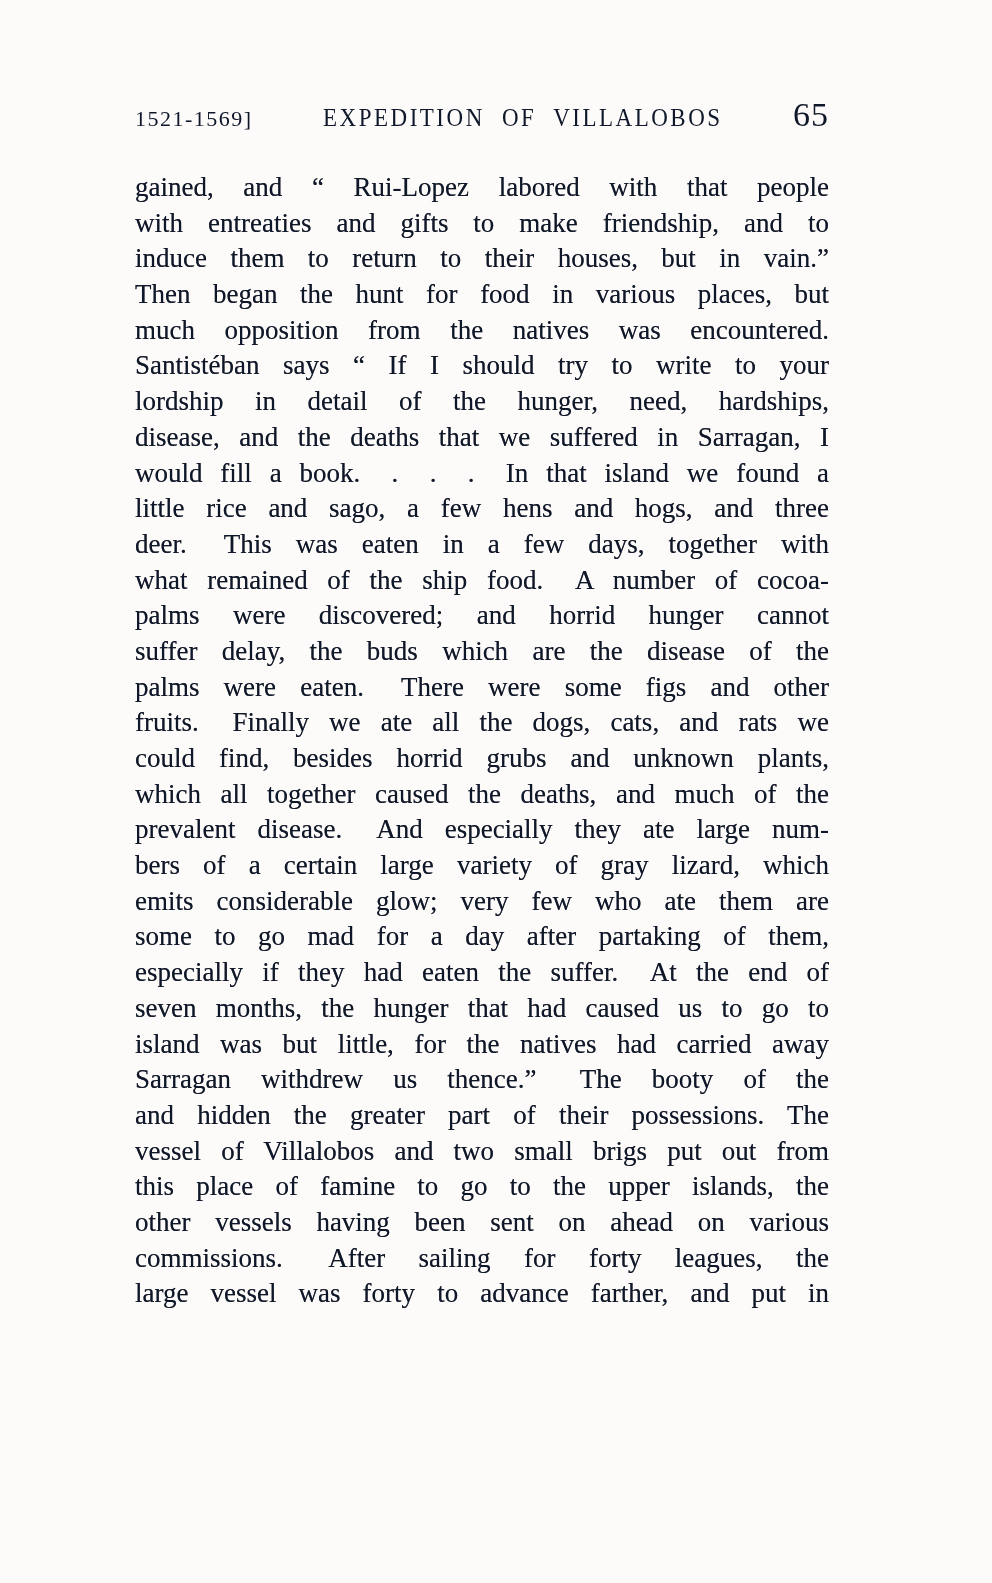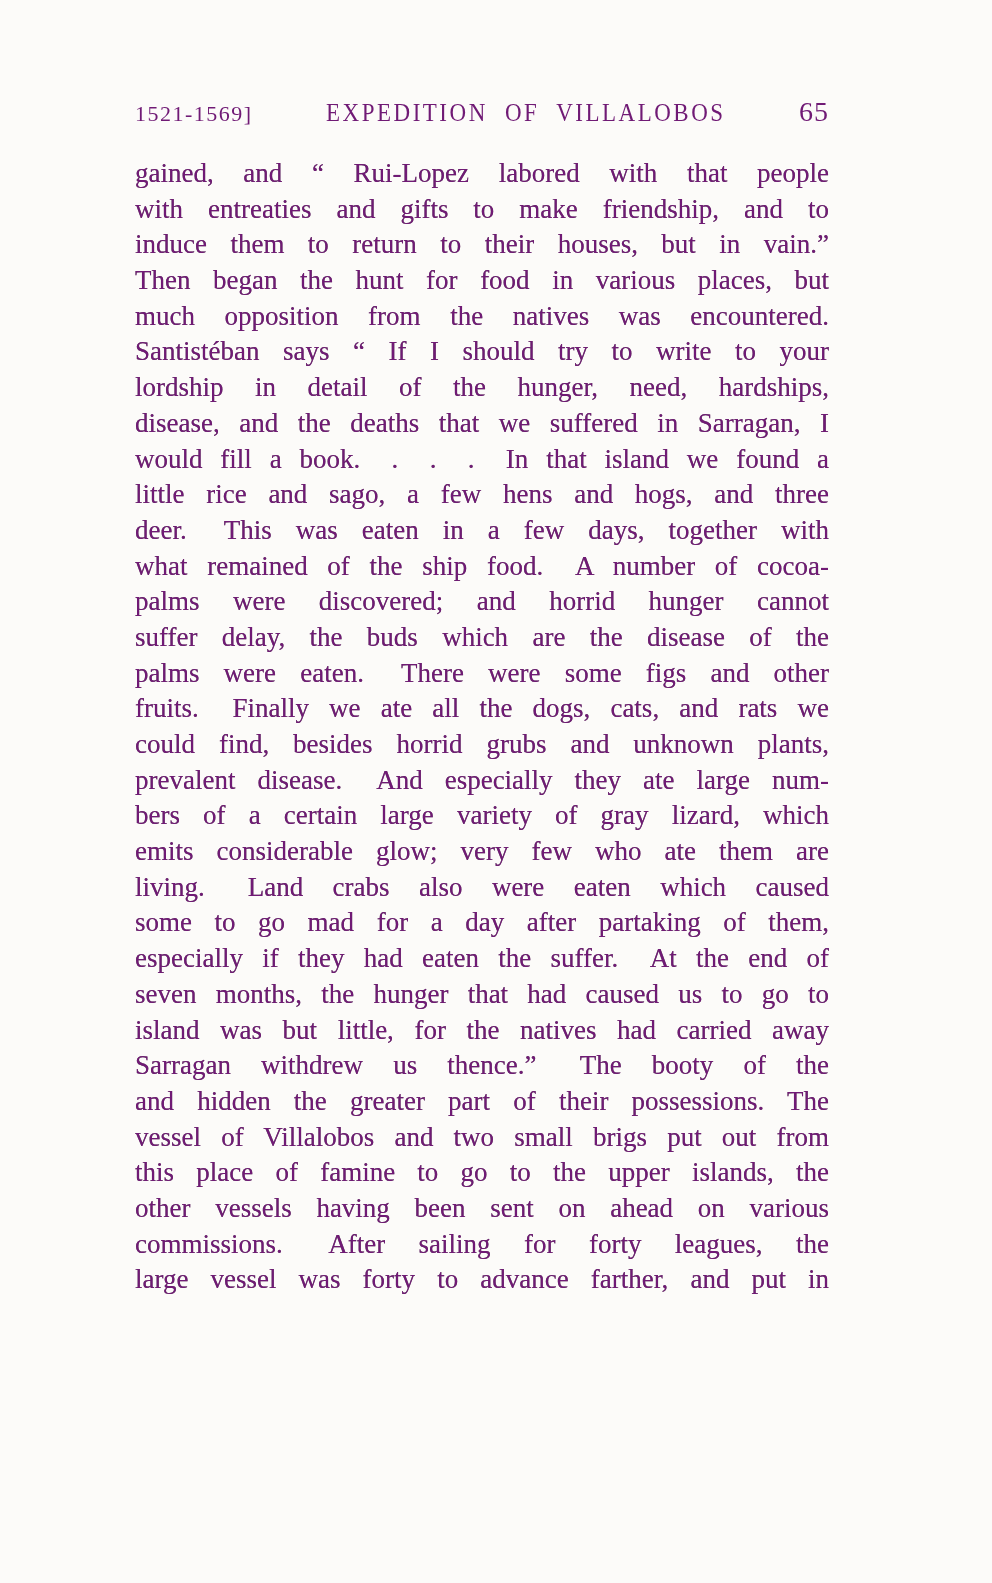--- a/index.html
+++ b/index.html
@@ -6,21 +6,21 @@
     margin: 0;
     padding: 0;
     background: #e8e8e6;
   }
   .page {
     position: relative;
     width: 992px;
     height: 1583px;
     background: #fcfbf9;
     font-family: "Liberation Serif", "DejaVu Serif", serif;
-    color: #701a75;
+    color: #0f172a;
     overflow: hidden;
   }
   .content {
     position: absolute;
     left: 135px;
     top: 96px;
     width: 694px;
   }
   .runhead {
     display: flex;
@@ -32,26 +32,26 @@
     font-size: 22px;
     letter-spacing: 1.5px;
   }
   .h-center {
     font-size: 23px;
     letter-spacing: 2.5px;
     word-spacing: 9px;
     transform: scaleY(1.05);
   }
   .h-right {
-    font-size: 28px;
+    font-size: 34px;
     letter-spacing: 1px;
     text-align: right;
   }
   .bodytext {
-    margin-top: 30px;
+    margin-top: 44px;
     font-size: 27px;
     line-height: 35.7px;
     text-shadow: 0 0 0.5px rgba(20, 18, 16, 0.6);
   }
   .line {
     text-align: justify;
     text-align-last: justify;
     white-space: normal;
     height: 35.7px;
     overflow: visible;
@@ -78,24 +78,24 @@
         <div class="line">disease, and the deaths that we suffered in Sarragan, I</div>
         <div class="line">would fill a book.  .  .  .  In that island we found a</div>
         <div class="line">little rice and sago, a few hens and hogs, and three</div>
         <div class="line">deer.  This was eaten in a few days, together with</div>
         <div class="line">what remained of the ship food.  A number of cocoa-</div>
         <div class="line">palms were discovered; and horrid hunger cannot</div>
         <div class="line">suffer delay, the buds which are the disease of the</div>
         <div class="line">palms were eaten.  There were some figs and other</div>
         <div class="line">fruits.  Finally we ate all the dogs, cats, and rats we</div>
         <div class="line">could find, besides horrid grubs and unknown plants,</div>
+        <div class="line">which all together caused the deaths, and much of the</div>
         <div class="line">prevalent disease.  And especially they ate large num-</div>
         <div class="line">bers of a certain large variety of gray lizard, which</div>
         <div class="line">emits considerable glow; very few who ate them are</div>
-        <div class="line">living.  Land crabs also were eaten which caused</div>
         <div class="line">some to go mad for a day after partaking of them,</div>
         <div class="line">especially if they had eaten the suffer.  At the end of</div>
         <div class="line">seven months, the hunger that had caused us to go to</div>
         <div class="line">island was but little, for the natives had carried away</div>
         <div class="line">Sarragan withdrew us thence.”  The booty of the</div>
         <div class="line">and hidden the greater part of their possessions. The</div>
         <div class="line">vessel of Villalobos and two small brigs put out from</div>
         <div class="line">this place of famine to go to the upper islands, the</div>
         <div class="line">other vessels having been sent on ahead on various</div>
         <div class="line">commissions.  After sailing for forty leagues, the</div>

